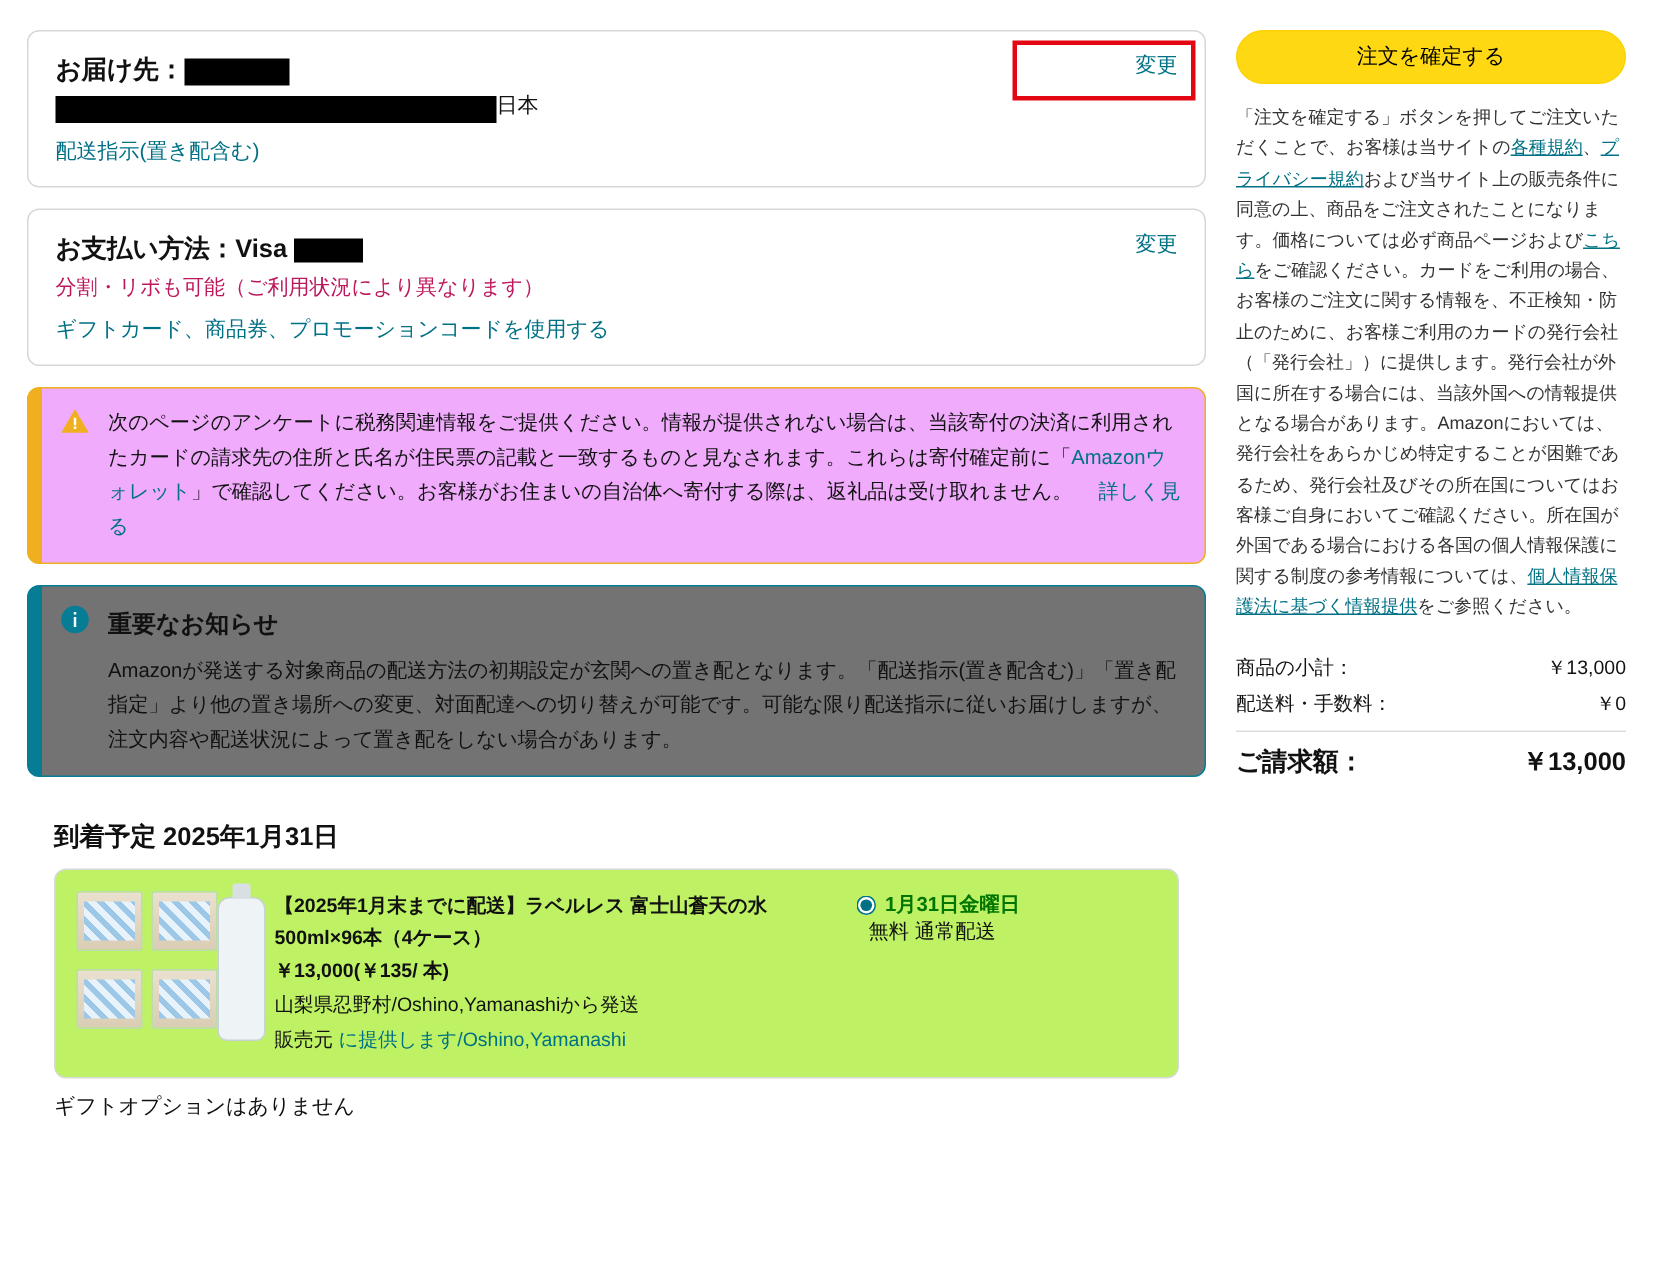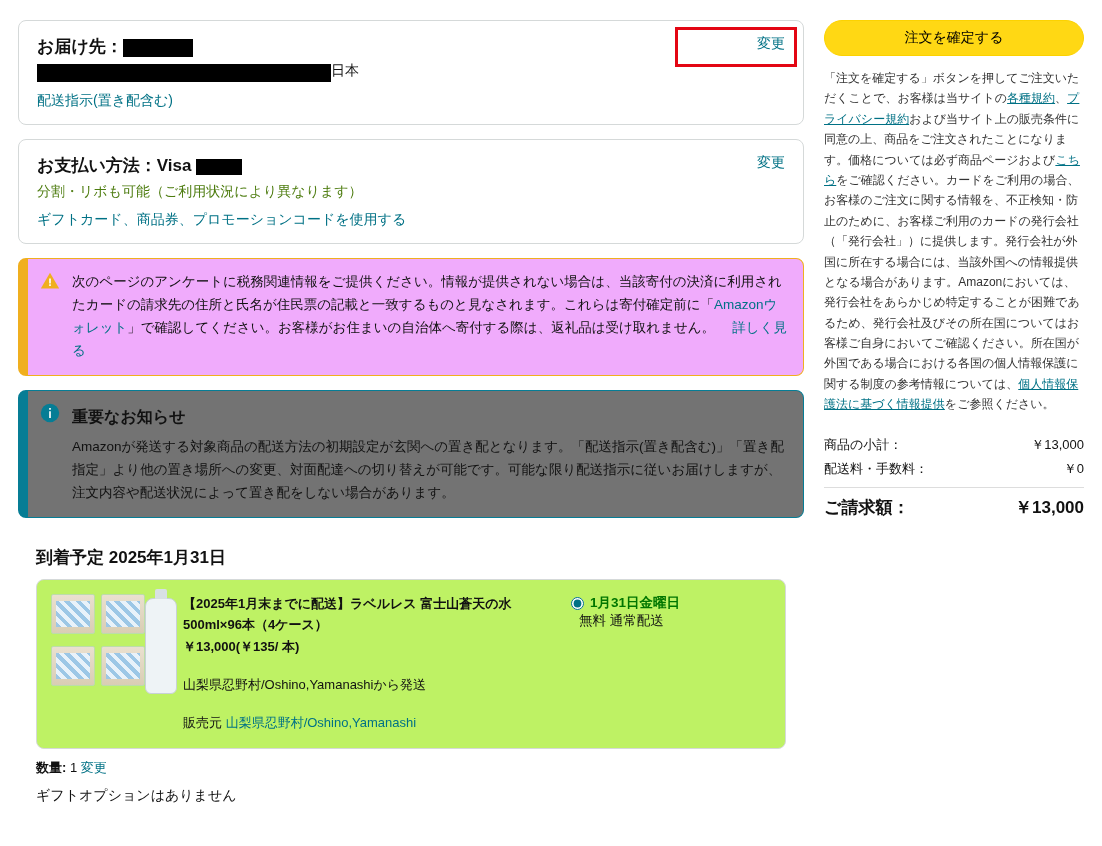--- a/index.html
+++ b/index.html
@@ -11,21 +11,21 @@
   .card { border: 1px solid #d5d9d9; border-radius: 8px; padding: 14px 18px; margin-bottom: 14px; position: relative; }
   .card-title { font-weight: 700; font-size: 17px; margin-bottom: 2px; }
   .change-link { color: #007185; font-size: 14px; cursor: pointer; position: absolute; top: 14px; right: 18px; }
   .highlight-box { position: absolute; top: 6px; right: 6px; width: 122px; height: 40px; border: 3px solid #e30613; pointer-events: none; }
 
   .redacted { display: inline-block; background: #000; vertical-align: middle; }
   .r1 { width: 70px; height: 18px; }
   .r2 { width: 294px; height: 18px; margin-top: 4px; }
   .r3 { width: 46px; height: 16px; }
 
-  .sub { font-size: 14px; color: #4d7c0f; margin-top: 6px; }
+  .sub { font-size: 14px; color: #be185d; margin-top: 6px; }
   .link { color: #007185; cursor: pointer; }
   .link-u { color: #007185; text-decoration: underline; cursor: pointer; }
 
   .alert { border-radius: 8px; padding: 12px 14px 12px 44px; position: relative; font-size: 13.5px; line-height: 1.7; margin-bottom: 14px; }
   .alert-warning { border: 1px solid #f0af1f; border-left: 10px solid #f0af1f; background: #f0abfc; }
   .alert-info { border: 1px solid #067d95; border-left: 10px solid #067d95; background: #737373; }
   .alert-icon { position: absolute; left: 12px; top: 12px; width: 20px; height: 20px; }
   .alert-title { font-weight: 700; font-size: 16px; margin-bottom: 6px; }
 
   .delivery-section { padding: 14px 18px; }
@@ -38,21 +38,21 @@
   .box.b1 { top: 0; left: 0; }
   .box.b2 { top: 0; left: 50px; }
   .box.b3 { top: 52px; left: 0; }
   .box.b4 { top: 52px; left: 50px; }
   .bottle { position: absolute; right: -6px; top: 4px; width: 32px; height: 96px; background: #eef3f6; border: 1px solid #c8d1d6; border-radius: 8px 8px 6px 6px; }
   .bottle::before { content:""; position:absolute; top:-10px; left:9px; width:12px; height:10px; background:#d8e0e4; border-radius:2px 2px 0 0; }
 
   .item-info { font-size: 13px; line-height: 1.6; }
   .item-name { font-weight: 700; }
   .item-price { font-weight: 700; margin-top: 2px; }
-  .item-meta { margin-top: 17px; }
+  .item-meta { margin-top: 2px; }
 
   .delivery-right { width: 200px; font-size: 13.5px; }
   .radio-line { display: flex; align-items: flex-start; gap: 6px; }
   .radio-line input { margin-top: 3px; accent-color: #007185; }
   .radio-date { font-weight: 700; color: #007600; }
   .radio-sub { margin-left: 8px; }
 
   .qty-line { margin-top: 10px; font-size: 13px; }
   .gift-line { margin-top: 10px; font-size: 14px; }
 
@@ -122,36 +122,31 @@
               <div class="box b3"></div>
               <div class="box b4"></div>
             <div class="bottle"></div>
           </div>
           <div class="item-info">
             <div class="item-name">【2025年1月末までに配送】ラベルレス 富士山蒼天の水 500ml×96本（4ケース）</div>
             <div class="item-price">￥13,000(￥135/ 本)</div>
             <div class="item-meta">山梨県忍野村/Oshino,Yamanashiから発送</div>
             <div class="item-meta">
               <span>販売元</span>
-              <span class="link">山梨県忍野村/Oshino,Yamanashi</span>
+              <span class="link">に提供します/Oshino,Yamanashi</span>
             </div>
           </div>
         </div>
         <div class="delivery-right">
           <label class="radio-line">
             <input type="radio" checked="" style="">
             <span class="radio-date">1月31日金曜日</span>
           </label>
           <div class="radio-sub">無料 通常配送</div>
         </div>
-      </div>
-      <div class="qty-line">
-        <b>数量:</b>
-        <span>1</span>
-        <span class="link">変更</span>
       </div>
       <div class="gift-line">ギフトオプションはありません</div>
     </div>
 
   </div>
 
   <div class="side">
     <button class="confirm-btn">注文を確定する</button>
     <div class="legal">
       <span>「注文を確定する」ボタンを押してご注文いただくことで、お客様は当サイトの</span><span class="link-u">各種規約</span><span>、</span><span class="link-u">プライバシー規約</span><span>および当サイト上の販売条件に同意の上、商品をご注文されたことになります。価格については必ず商品ページおよび</span><span class="link-u">こちら</span><span>をご確認ください。カードをご利用の場合、お客様のご注文に関する情報を、不正検知・防止のために、お客様ご利用のカードの発行会社（「発行会社」）に提供します。発行会社が外国に所在する場合には、当該外国への情報提供となる場合があります。Amazonにおいては、発行会社をあらかじめ特定することが困難であるため、発行会社及びその所在国についてはお客様ご自身においてご確認ください。所在国が外国である場合における各国の個人情報保護に関する制度の参考情報については、</span><span class="link-u">個人情報保護法に基づく情報提供</span><span>をご参照ください。</span>

